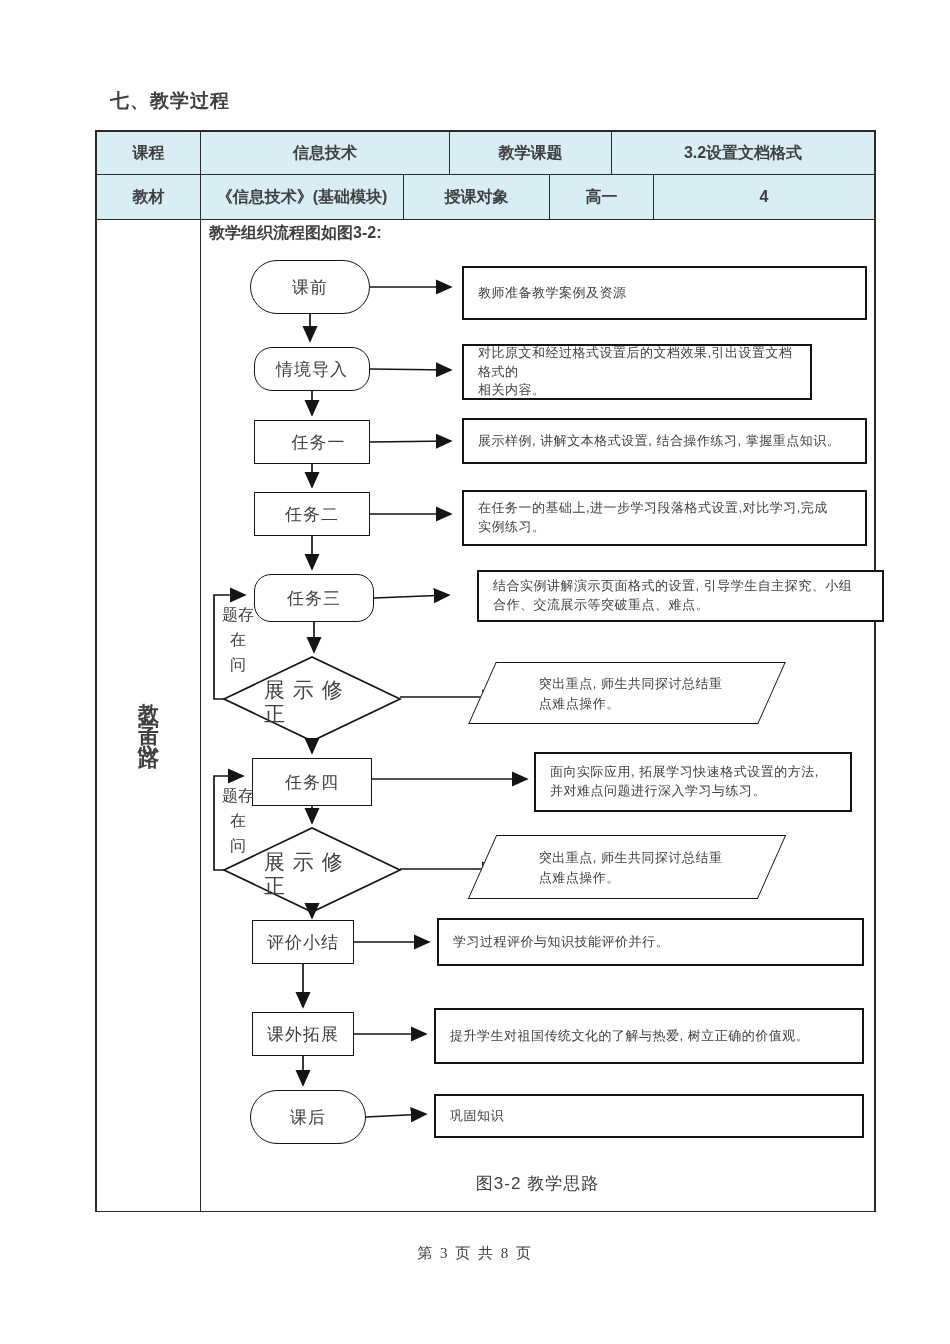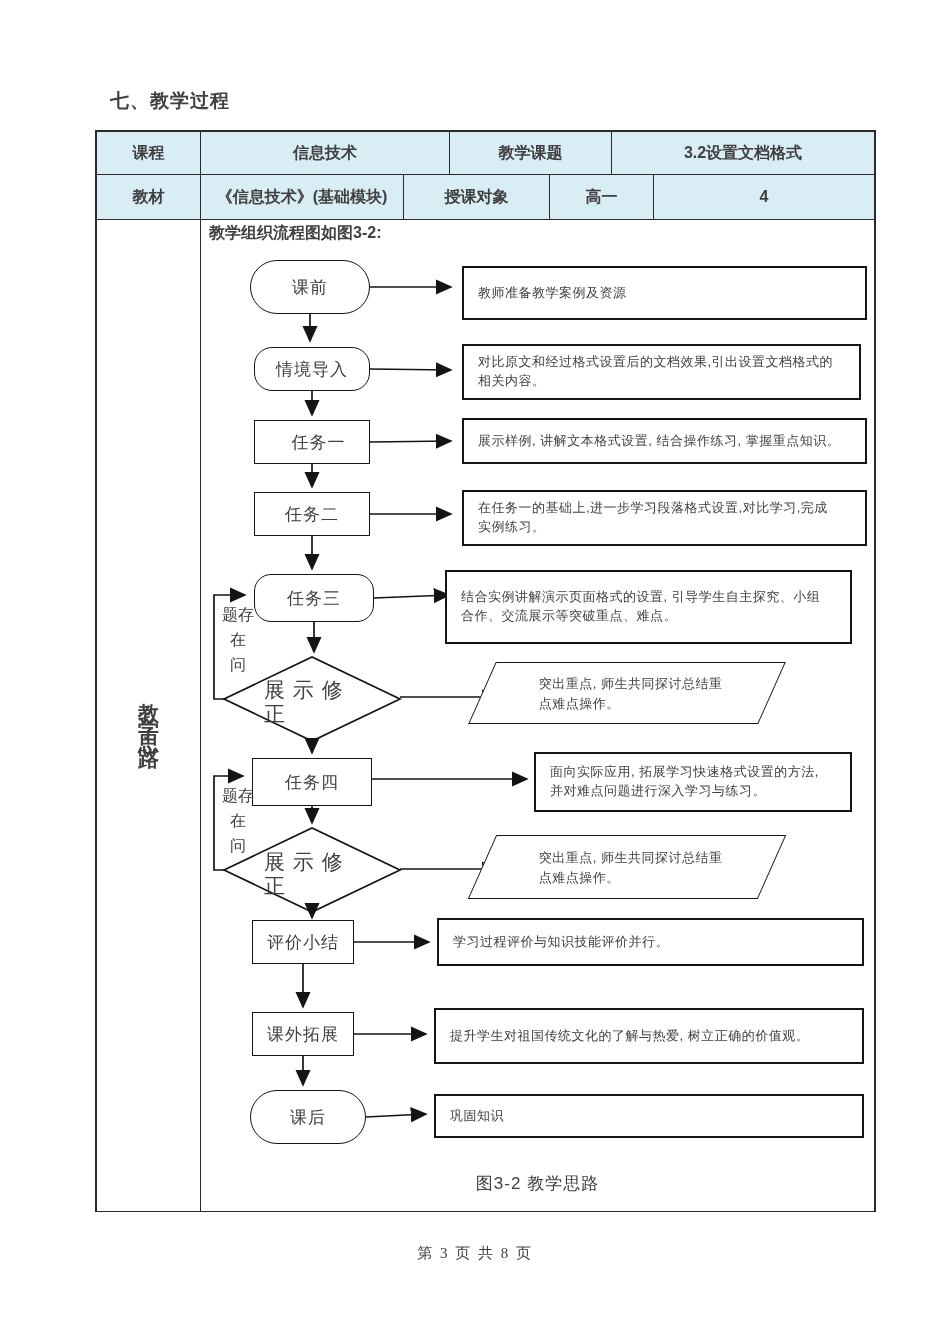--- a/index.html
+++ b/index.html
@@ -168,26 +168,26 @@
 正</div>
 
         <div class="ltext" style="left:14px;top:382px;">题存
 在
 问</div>
         <div class="ltext" style="left:14px;top:563px;">题存
 在
 问</div>
 
         <div class="desc" style="left:261px;top:46px;width:405px;height:54px;">教师准备教学案例及资源</div>
-        <div class="desc" style="left:261px;top:124px;width:399px;height:56px;">对比原文和经过格式设置后的文档效果,引出设置文档格式的
+        <div class="desc" style="left:261px;top:124px;width:350px;height:56px;">对比原文和经过格式设置后的文档效果,引出设置文档格式的
 相关内容。</div>
         <div class="desc" style="left:261px;top:198px;width:405px;height:46px;">展示样例, 讲解文本格式设置, 结合操作练习, 掌握重点知识。</div>
         <div class="desc" style="left:261px;top:270px;width:405px;height:56px;">在任务一的基础上,进一步学习段落格式设置,对比学习,完成
 实例练习。</div>
-        <div class="desc" style="left:244px;top:350px;width:407px;height:74px;">结合实例讲解演示页面格式的设置, 引导学生自主探究、小组
+        <div class="desc" style="left:276px;top:350px;width:407px;height:52px;">结合实例讲解演示页面格式的设置, 引导学生自主探究、小组
 合作、交流展示等突破重点、难点。</div>
         <div class="desc" style="left:333px;top:532px;width:318px;height:60px;">面向实际应用, 拓展学习快速格式设置的方法,
 并对难点问题进行深入学习与练习。</div>
         <div class="desc" style="left:236px;top:698px;width:427px;height:48px;">学习过程评价与知识技能评价并行。</div>
         <div class="desc" style="left:233px;top:788px;width:430px;height:56px;">提升学生对祖国传统文化的了解与热爱, 树立正确的价值观。</div>
         <div class="desc" style="left:233px;top:874px;width:430px;height:44px;">巩固知识</div>
 
         <div class="para" style="left:281px;top:442px;width:290px;height:62px;">
           <div class="para-text">突出重点, 师生共同探讨总结重
 点难点操作。</div>

